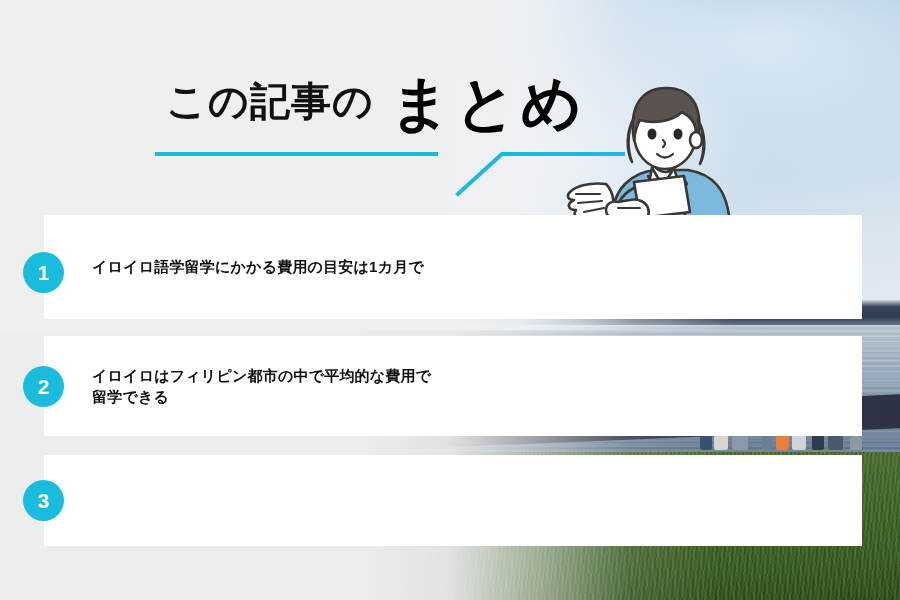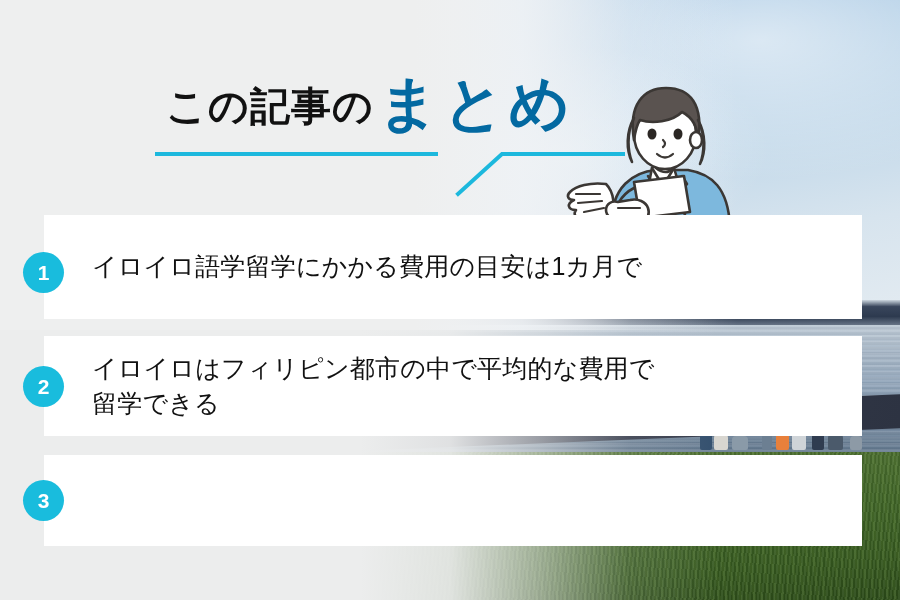--- a/index.html
+++ b/index.html
@@ -119,35 +119,35 @@
         rgba(242,246,250,.35) 70%,
         rgba(245,248,252,0) 82%);
   }
 
   
   .headline {
     position: absolute;
     left: 166px;
     top: 74px;
     display: flex;
-    align-items: flex-end;
+    align-items: flex-start;
     white-space: nowrap;
   }
   .headline .lead {
     font-size: 40px;
     font-weight: 700;
     color: #111111;
     letter-spacing: 1px;
   }
   .headline .accent {
     font-size: 60px;
     font-weight: 700;
-    color: #0369a1;
+    color: #000000;
     letter-spacing: 4px;
-    margin-left: 4px;
+    margin-left: 16px;
     line-height: 1;
   }
 
   
   .rule-left {
     position: absolute;
     left: 155px; top: 152px;
     width: 283px; height: 4px;
     background: #1cb8dd;
   }
@@ -169,22 +169,22 @@
     display: flex;
     align-items: center;
   }
   #card1 { top: 215px; height: 104px; }
   #card2 { top: 336px; height: 100px; }
   #card3 { top: 455px; height: 91px; }
 
   .card-text {
     padding-left: 48px;
     padding-right: 4px;
-    font-size: 25px;
-    font-weight: 400;
+    font-size: 15px;
+    font-weight: 700;
     color: #111111;
     line-height: 1.42;
     letter-spacing: .2px;
     width: 100%;
   }
   .card-text .ln { display: block; }
 
   .badge {
     position: absolute;
     width: 41px; height: 41px;

